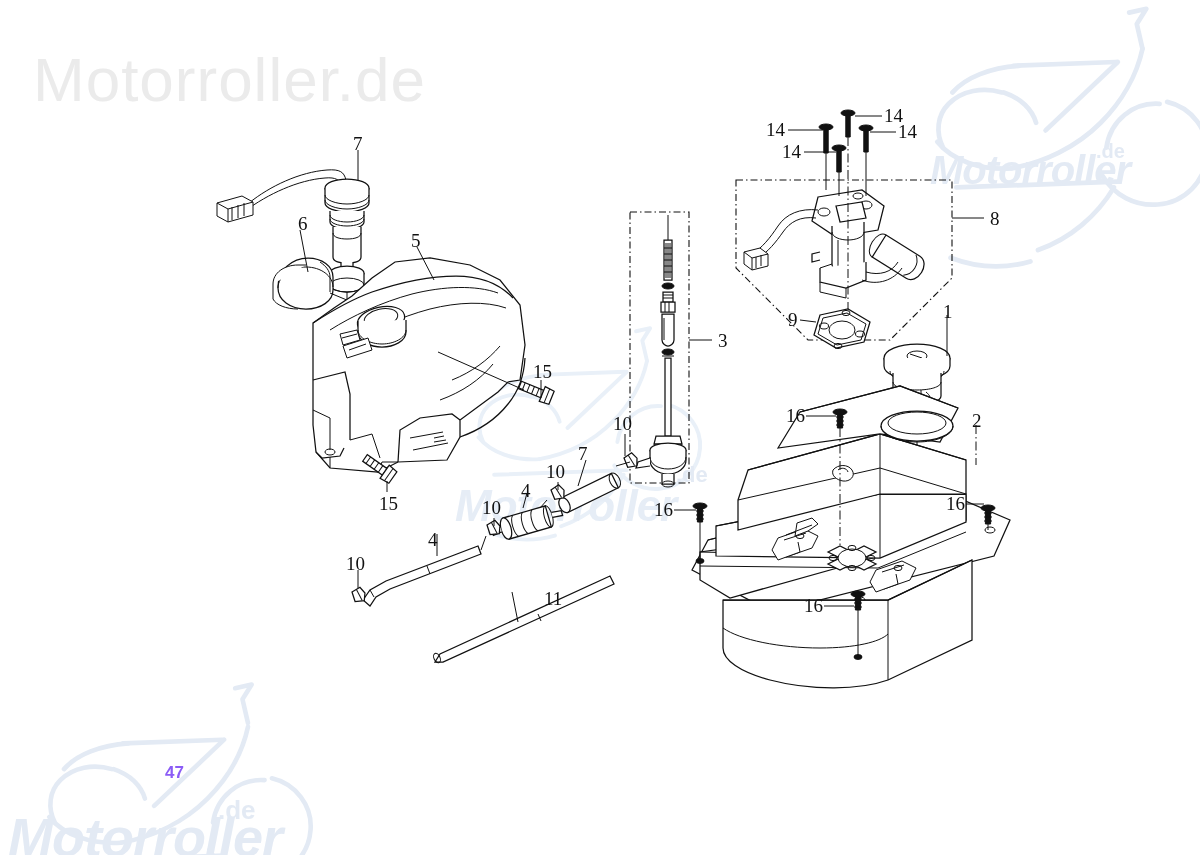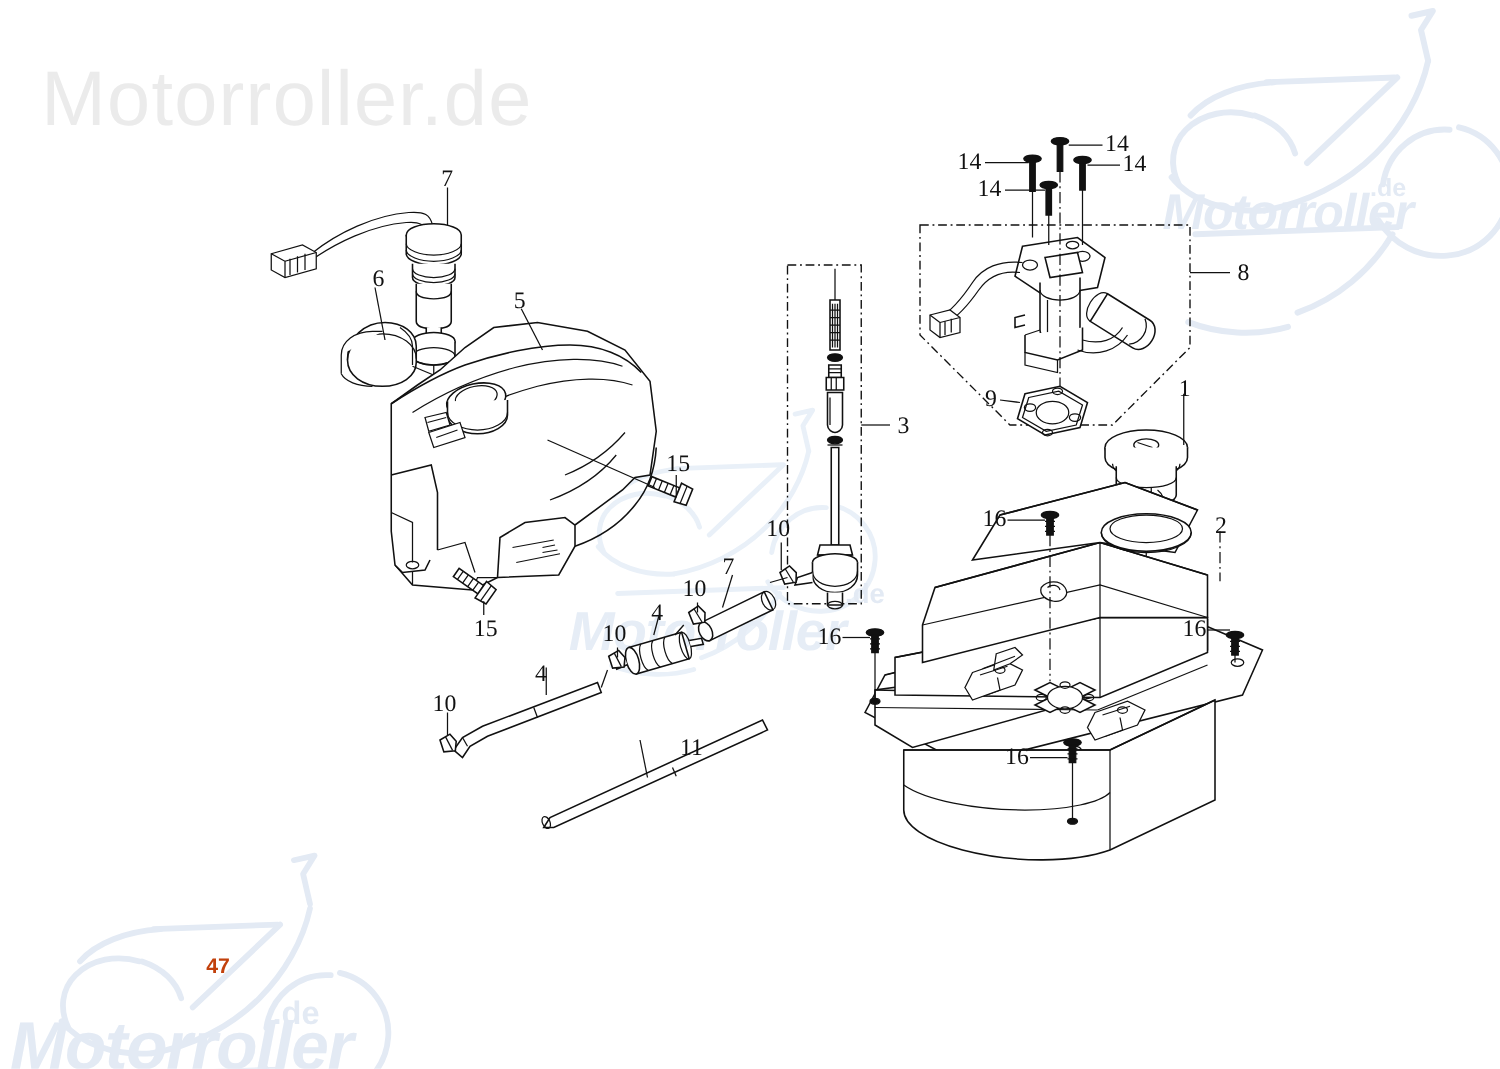--- a/index.html
+++ b/index.html
@@ -40,21 +40,21 @@
     font-weight:700;color:#e3eaf4;user-select:none;
   }
   #wm-de-bottom{left:218px;top:795px;font-size:26px;}
   #wm-de-right{left:1096px;top:140px;font-size:20px;}
   #wm-de-center{left:676px;top:462px;font-size:22px;}
 
   
   #page-number{
     position:absolute;left:165px;top:763px;
     font-family:"Liberation Sans", sans-serif;
-    font-weight:700;font-size:17px;color:#c2410c;
+    font-weight:700;font-size:17px;color:#8b5cf6;
   }
 
   
   .lbl{
     position:absolute;
     font-family:"Liberation Serif", serif;
     font-size:19px;
     color:#111;
     line-height:1;
     user-select:none;

